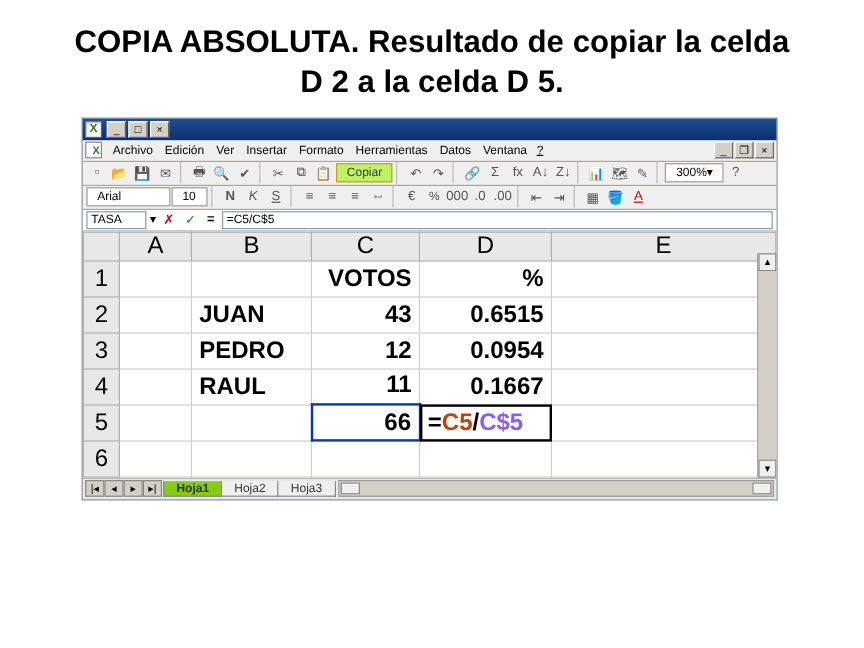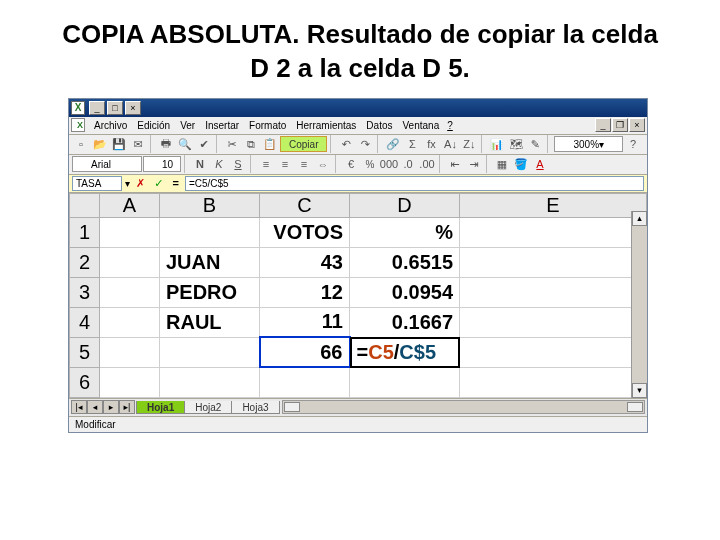--- a/index.html
+++ b/index.html
@@ -12,45 +12,45 @@
   .win-btns { display:flex; gap:2px; }
   .win-btn { width:16px; height:14px; background:#d4d0c8; border:1px solid #fff; border-right-color:#666; border-bottom-color:#666; font-size:9px; text-align:center; line-height:12px; color:#000; }
   .menubar { background:#efefef; display:flex; align-items:center; height:18px; padding:0 2px; font-size:10px; color:#000; border-bottom:1px solid #aca899; }
   .menu-icon { width:14px; height:14px; background:#fff; border:1px solid #888; margin-right:4px; font-size:9px; color:#2a7a2a; font-weight:bold; text-align:center; line-height:12px;}
   .menubar span { padding:0 5px; }
   .menubar .q { padding:0 3px; text-decoration:underline;}
   .doc-btns { margin-left:auto; display:flex; gap:1px;}
   .toolbar { background:#efefef; display:flex; align-items:center; height:20px; padding:1px 3px; gap:1px; border-bottom:1px solid #aca899;}
   .tbtn { width:18px; height:18px; background:#efefef; border:1px solid transparent; display:inline-flex; align-items:center; justify-content:center; font-size:11px; color:#555; }
   .tsep { width:4px; height:18px; border-left:1px solid #bbb; margin:0 2px;}
-  .tdrop { font-size:10px; border:1px solid #999; background:#fff; padding:0 18px; height:16px; display:inline-flex; align-items:center;}
+  .tdrop { font-size:10px; border:1px solid #999; background:#fff; padding:0 8px; height:16px; display:inline-flex; align-items:center;}
   .orange-lbl {display:inline-flex;align-items:center;height:16px;padding:0 8px;background:#bef264;border:1px solid #cc9933;font-size:10px;color:#333;}
   .pct { font-size:10px; padding:0 2px;}
   .fmtbar { background:#efefef; display:flex; align-items:center; height:20px; padding:1px 3px; gap:1px; border-bottom:1px solid #aca899;}
-  .fbar { background:#fef9c3; display:flex; align-items:center; height:18px; padding:1px 3px; gap:3px; border-bottom:1px solid #aca899;}
+  .fbar { background:#ffffff; display:flex; align-items:center; height:18px; padding:1px 3px; gap:3px; border-bottom:1px solid #aca899;}
   .namebox { width:50px; height:15px; background:#fff; border:1px solid #7f9db9; font-size:10px; padding:0 3px; display:flex; align-items:center; color:#000;}
   .fx-cancel { color:#c00; font-size:11px; padding:0 3px;}
   .fx-ok { color:#090; font-size:11px; padding:0 3px;}
   .fx-eq { color:#000; font-size:11px; font-weight:bold; padding:0 3px;}
   .formula-input { flex:1; height:15px; background:#fff; border:1px solid #7f9db9; font-size:10px; padding:0 3px; display:flex; align-items:center; color:#000;}
   .grid-wrap { background:#fff; position:relative; }
   table.grid { border-collapse:collapse; width:100%; font-family:Arial,sans-serif;}
   .colhdr td, .rowhdr { background:#e8e8e8; border:1px solid #b0b0b0; text-align:center; color:#000; }
   .colhdr td { height:18px; font-size:20px; font-weight:normal;}
   td.rowhdr { width:30px; font-size:20px; }
   td.cell { border:1px solid #cfcfcf; height:30px; font-size:20px; font-weight:bold; padding:0 6px; color:#000; vertical-align:middle;}
   td.center { text-align:right;}
   td.left { text-align:left;}
   .active-cell { position:relative; }
   .active-cell::after{content:"";position:absolute;inset:-1px;border:2px solid #000;pointer-events:none;}
   .edit-formula { font-size:20px; font-weight:bold;}
   .edit-formula .eq { color:#000;}
   .edit-formula .ref1 { color:#c2410c;}
   .edit-formula .slash { color:#000;}
-  .edit-formula .ref2 { color:#0c4a6e;}
+  .edit-formula .ref2 { color:#8b5cf6;}
   .ref-box-blue { border:2px solid #0033cc !important;margin-top:19px; }
   .sheet-tabs { background:#e8e8e8; display:flex; align-items:center; height:18px; border-top:1px solid #aca899; font-size:10px;}
   .tab-nav { display:flex; gap:0; padding:0 2px;}
   .tab-nav .navb{width:16px;height:14px;background:#d4d0c8;border:1px solid #888;font-size:9px;text-align:center;line-height:12px;color:#000;}
   .sheet-tab { padding:1px 10px 0; background:#efefef; border:1px solid #888; border-top:none; margin-left:-1px; color:#333;}
   .sheet-tab.active { background:#84cc16; font-weight:bold;}
   .hscroll { flex:1; margin:0 2px; height:14px; background:#d4d0c8; border:1px solid #999; position:relative;}
   .hscroll::before{content:"";position:absolute;left:1px;top:1px;width:14px;bottom:1px;background:#efefef;border:1px solid #888;}
   .hscroll::after{content:"";position:absolute;right:1px;top:1px;width:14px;bottom:1px;background:#efefef;border:1px solid #888;}
   .statusbar { background:#efefef; height:16px; border-top:1px solid #aca899; font-size:10px; padding:1px 6px; color:#000; display:flex; align-items:center;}
@@ -250,16 +250,13 @@
       <div class="navb">◂</div>
       <div class="navb">▸</div>
       <div class="navb">▸|</div>
     </div>
     <div class="sheet-tab active">Hoja1</div>
     <div class="sheet-tab">Hoja2</div>
     <div class="sheet-tab">Hoja3</div>
     <div class="hscroll"></div>
   </div>
 
-  <div class="statusbar">
-    <span>Modificar</span>
-  </div>
 </div>
 
 </body></html>

